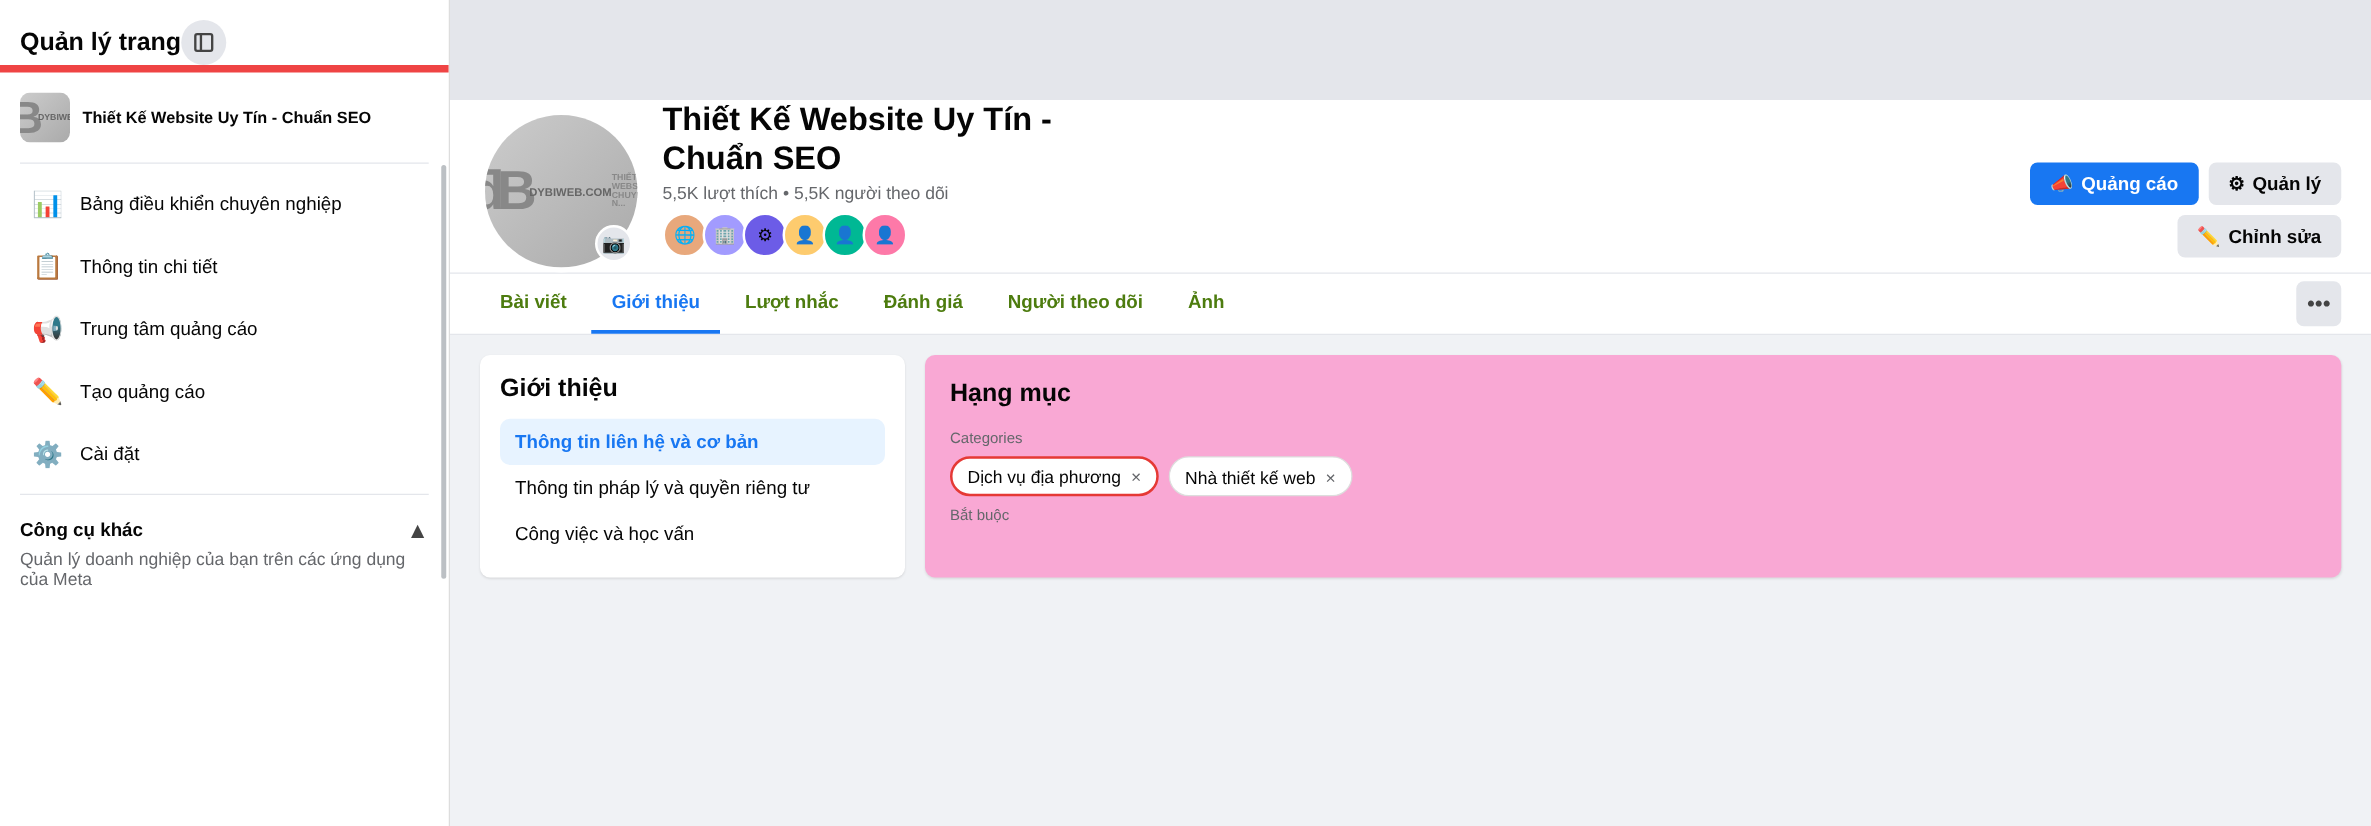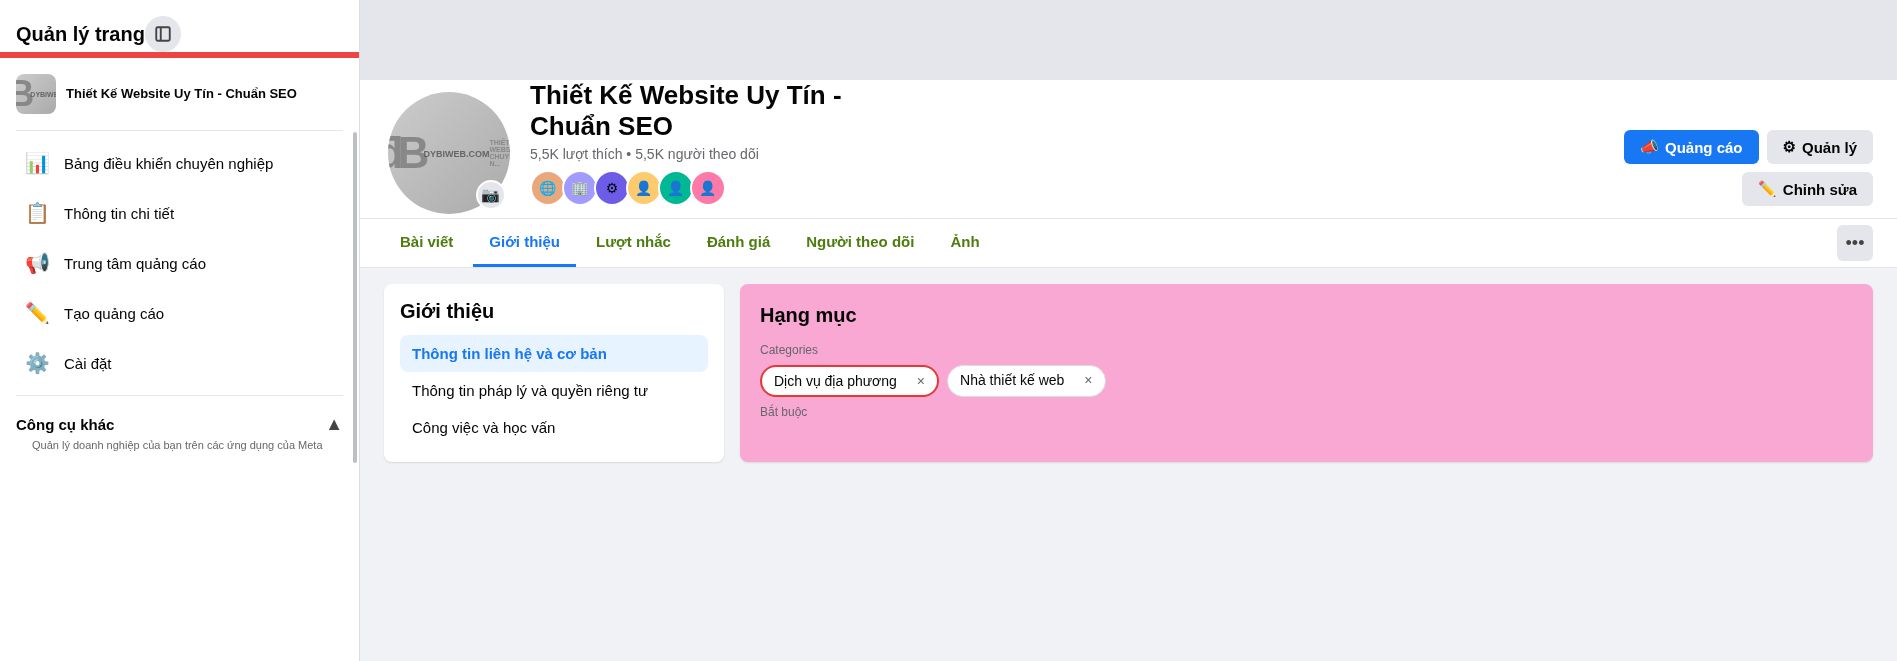--- a/index.html
+++ b/index.html
@@ -89,24 +89,24 @@
     .sidebar-section-header {
       display: flex;
       align-items: center;
       justify-content: space-between;
       padding: 10px 16px 4px 16px;
       font-size: 15px;
       font-weight: 700;
       color: #050505;
     }
     .sidebar-section-sub {
-      font-size: 11px;
+      font-size: 14px;
       font-weight: 400;
       color: #65676b;
-      padding: 0 16px 8px 32px;
+      padding: 0 16px 8px 16px;
     }
     .sidebar-scroll-track {
       position: absolute;
       right: 2px;
       top: 20%;
       width: 4px;
       height: 50%;
       background: #bcc0c4;
       border-radius: 4px;
     }
@@ -317,22 +317,22 @@
       margin-bottom: 8px;
     }
     .categories-tags {
       display: flex;
       gap: 8px;
       flex-wrap: wrap;
       margin-bottom: 8px;
     }
     .category-tag {
       display: flex;
-      align-items: flex-start;
-      gap: 18px;
+      align-items: flex-end;
+      gap: 6px;
       padding: 6px 12px;
       border: 1px solid #ddd;
       border-radius: 20px;
       font-size: 14px;
       font-weight: 500;
       cursor: pointer;
       background: #fff;
     }
     .category-tag.highlighted {
       border: 2px solid #e53935;

